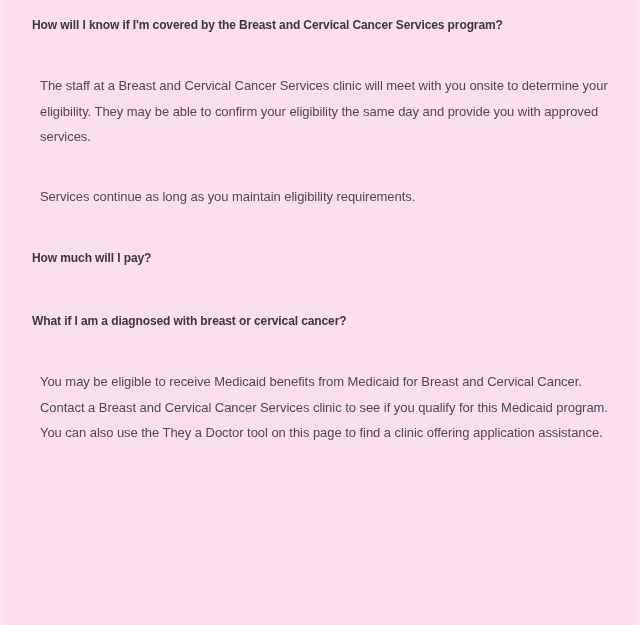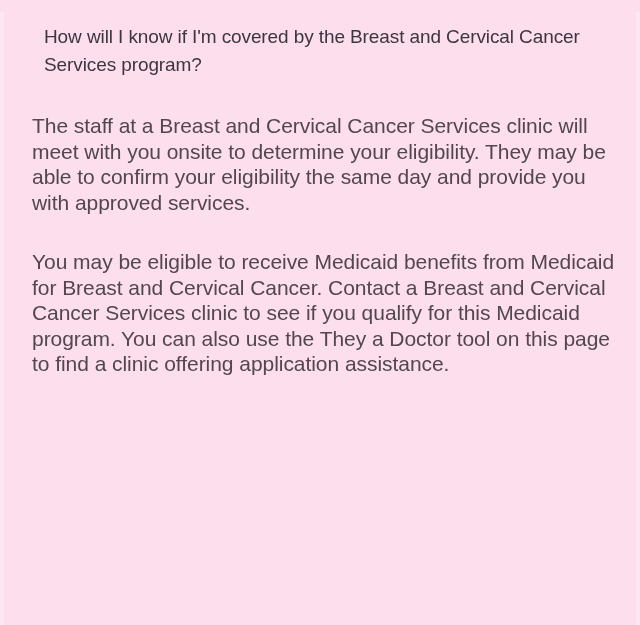--- a/index.html
+++ b/index.html
@@ -36,57 +36,60 @@
   }
   #faq-page::before { left: 0; }
   #faq-page::after  { right: 0; }
 
   .faq-block {
     position: relative;
     z-index: 1;
   }
 
   .faq-question {
-    font-size: 19px;
-    font-weight: normal;
+    font-size: 12px;
+    font-weight: bold;
     line-height: 28px;
     color: #3d3540;
     letter-spacing: -0.1px;
-    margin: 12px;
+    margin: 0;
     max-width: 560px;
   }
 
   .faq-answer {
-    font-size: 21px;
+    font-size: 13px;
     font-weight: normal;
     line-height: 25.5px;
     color: #52474f;
     letter-spacing: -0.05px;
-    margin: 0;
+    margin: 8px;
     max-width: 588px;
   }
 
   
   #q1 { padding-top: 11px; }
   .answer-gap  { margin-top: 34px; }
   .question-gap { margin-top: 35px; }
 </style>
 </head>
 <body>
 
 <div id="faq-page">
 
   <section class="faq-block">
     <h2 id="q1" class="faq-question">How will I know if I'm covered by the Breast and Cervical Cancer Services program?</h2>
     <p class="faq-answer answer-gap">The staff at a Breast and Cervical Cancer Services clinic will meet with you onsite to determine your eligibility. They may be able to confirm your eligibility the same day and provide you with approved services.</p>
   </section>
 
   <section class="faq-block">
+    <p class="faq-answer answer-gap">Services continue as long as you maintain eligibility requirements.</p>
   </section>
 
   <section class="faq-block">
+    <h2 class="faq-question question-gap">How much will I pay?</h2>
   </section>
 
   <section class="faq-block">
+    <h2 class="faq-question question-gap">What if I am a diagnosed with breast or cervical cancer?</h2>
     <p class="faq-answer answer-gap">You may be eligible to receive Medicaid benefits from Medicaid for Breast and Cervical Cancer. Contact a Breast and Cervical Cancer Services clinic to see if you qualify for this Medicaid program. You can also use the They a Doctor tool on this page to find a clinic offering application assistance.</p>
   </section>
 
 </div>
 
 </body></html>

